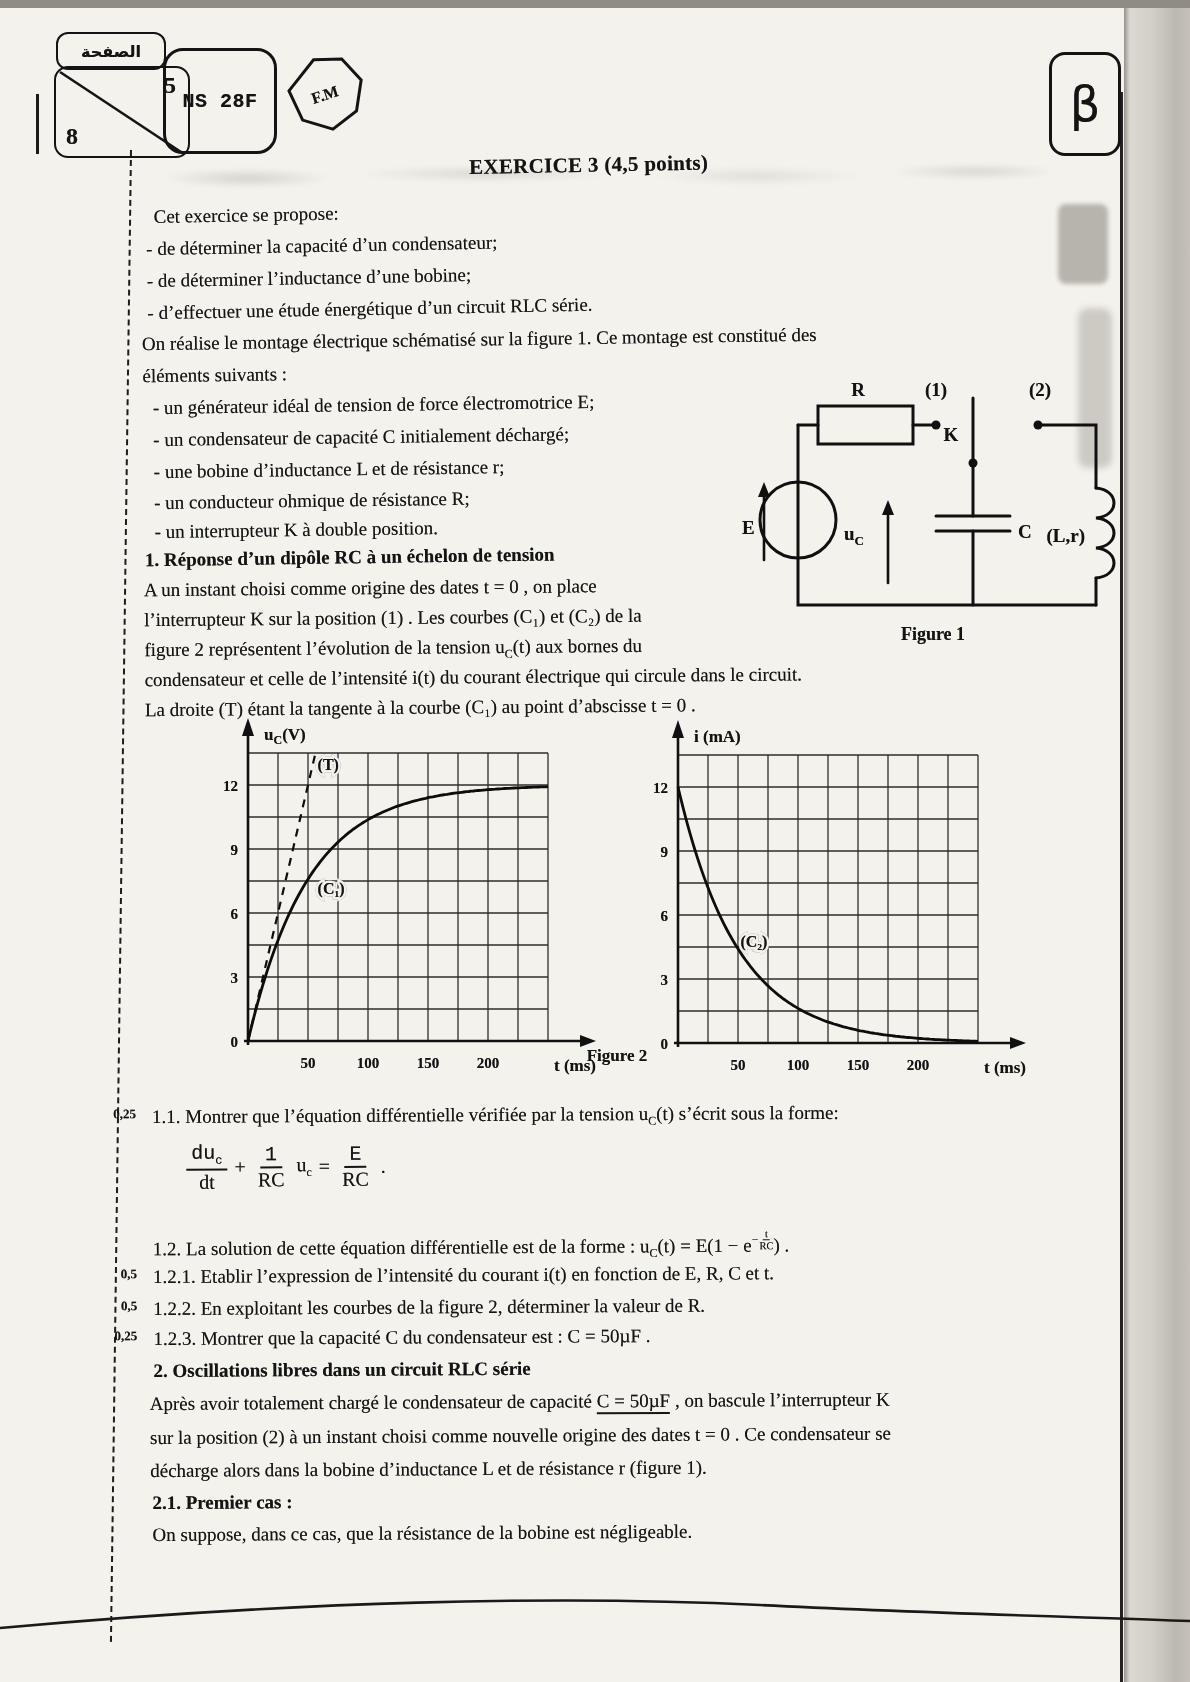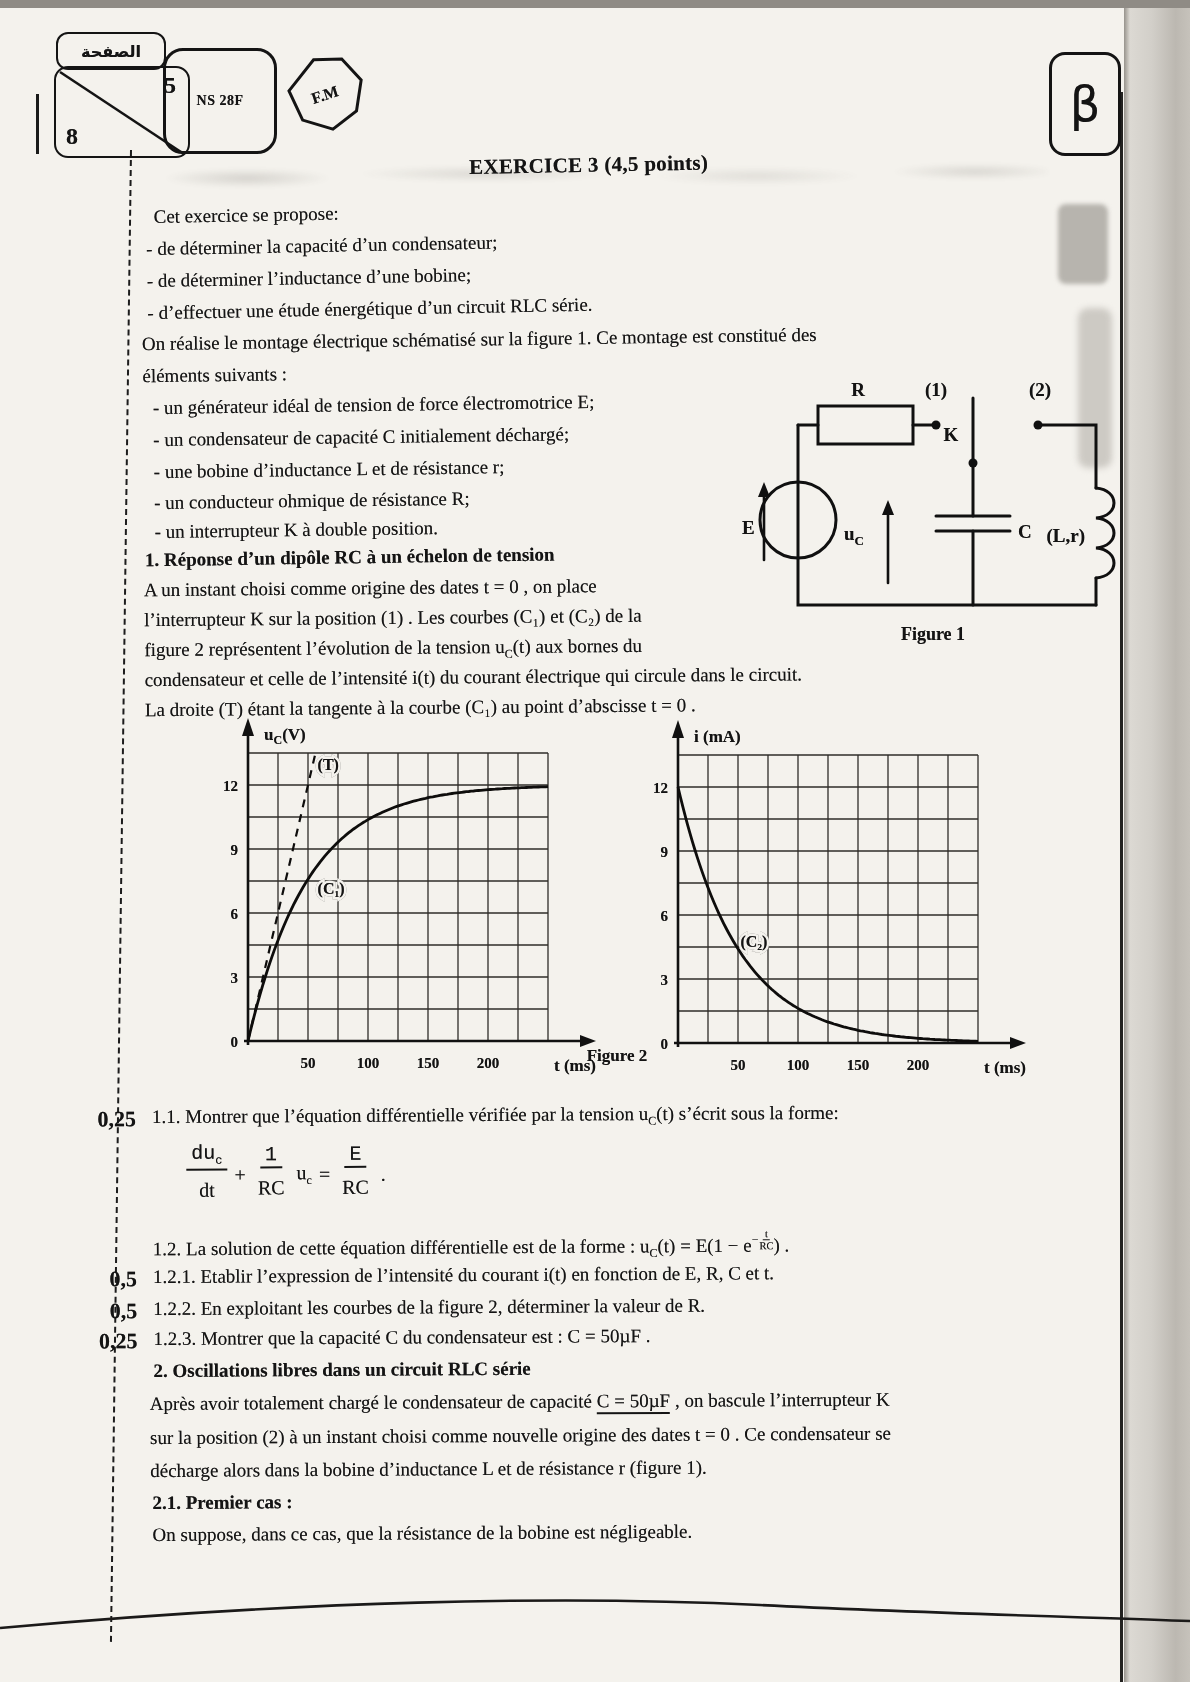--- a/index.html
+++ b/index.html
@@ -10,40 +10,40 @@
   .center{text-align:center;}
   .grp{position:absolute;left:0;top:0;width:1190px;height:1682px;}
   
   .hbox{position:absolute;border:2.6px solid #141414;border-radius:12px;background:transparent;}
   .pagelabel{display:flex;align-items:center;justify-content:center;font-family:"DejaVu Sans",sans-serif;
              font-weight:bold;font-size:16px;}
   .diagbox{border-radius:14px;}
   .diagbox svg{position:absolute;left:0;top:0;}
   .diag5{position:absolute;right:12px;top:4px;font-weight:bold;font-size:24px;}
   .diag8{position:absolute;left:10px;bottom:6px;font-weight:bold;font-size:24px;}
-  .nsbox{display:flex;align-items:center;justify-content:center;font-family:Liberation Serif, serif;
-         font-weight:bold;font-size:14px;letter-spacing:.5px;border-radius:20px;border-width:3px;}
+  .nsbox{display:flex;align-items:center;justify-content:center;font-family:Liberation Mono, monospace;
+         font-weight:bold;font-size:20px;letter-spacing:.5px;border-radius:20px;border-width:3px;}
   .titlebox{border-radius:26px;}
   .artitle{position:absolute;left:70px;right:16px;top:12px;text-align:center;direction:rtl;
            font-family:"DejaVu Sans",sans-serif;font-weight:bold;font-size:19px;transform:rotate(-1deg);}
   .artitle2{position:absolute;left:70px;right:10px;top:48px;text-align:center;direction:rtl;
             font-family:"DejaVu Sans",sans-serif;font-weight:bold;font-size:16.5px;transform:rotate(-1deg);}
   .betabox{display:flex;align-items:center;justify-content:center;font-family:"DejaVu Sans",sans-serif;
            font-size:48px;border-radius:16px;border-width:3px;}
   .stamp{position:absolute;}
   
   .dashline{position:absolute;left:130px;top:142px;width:0;height:1492px;border-left:2.2px dashed #1c1c1c;
             transform:rotate(.77deg);transform-origin:top left;}
   .leftedge{position:absolute;left:36px;top:86px;width:2.6px;height:60px;background:#1a1a1a;}
-  .pts{position:absolute;width:78px;text-align:right;font-weight:bold;font-size:22px;}
+  .pts{position:absolute;width:78px;text-align:right;font-weight:bold;font-size:13px;}
   
   .equation{position:absolute;display:inline-flex;align-items:center;gap:7px;font-size:20px;}
   .frac{display:inline-flex;flex-direction:column;align-items:center;line-height:1.15;}
   .frac .fn{padding:0 5px;border-bottom:2px solid #141414;font-family:Liberation Mono, monospace;}
-  .frac .fd{padding:8px 5px;}
+  .frac .fd{padding:0 5px;}
   sub{font-size:12px;}
   .esup{display:inline-flex;align-items:center;vertical-align:8px;font-size:12px;}
   .sfrac{display:inline-flex;flex-direction:column;align-items:center;font-size:10.5px;line-height:1.05;margin-left:1px;}
   .sfrac .sn{border-bottom:1.2px solid #141414;padding:0 2px;}
   .ul{border-bottom:2px solid #141414;padding-bottom:1px;}
   
   svg text{fill:#131313;}
   text.tick{font-family:"Liberation Serif",serif;font-weight:bold;font-size:15px;}
   text.alabel{font-family:"Liberation Serif",serif;font-weight:bold;font-size:17px;}
   text.clabel{font-family:"Liberation Serif",serif;font-weight:bold;font-size:16px;paint-order:stroke;stroke:#f4f2ed;stroke-width:5px;}

